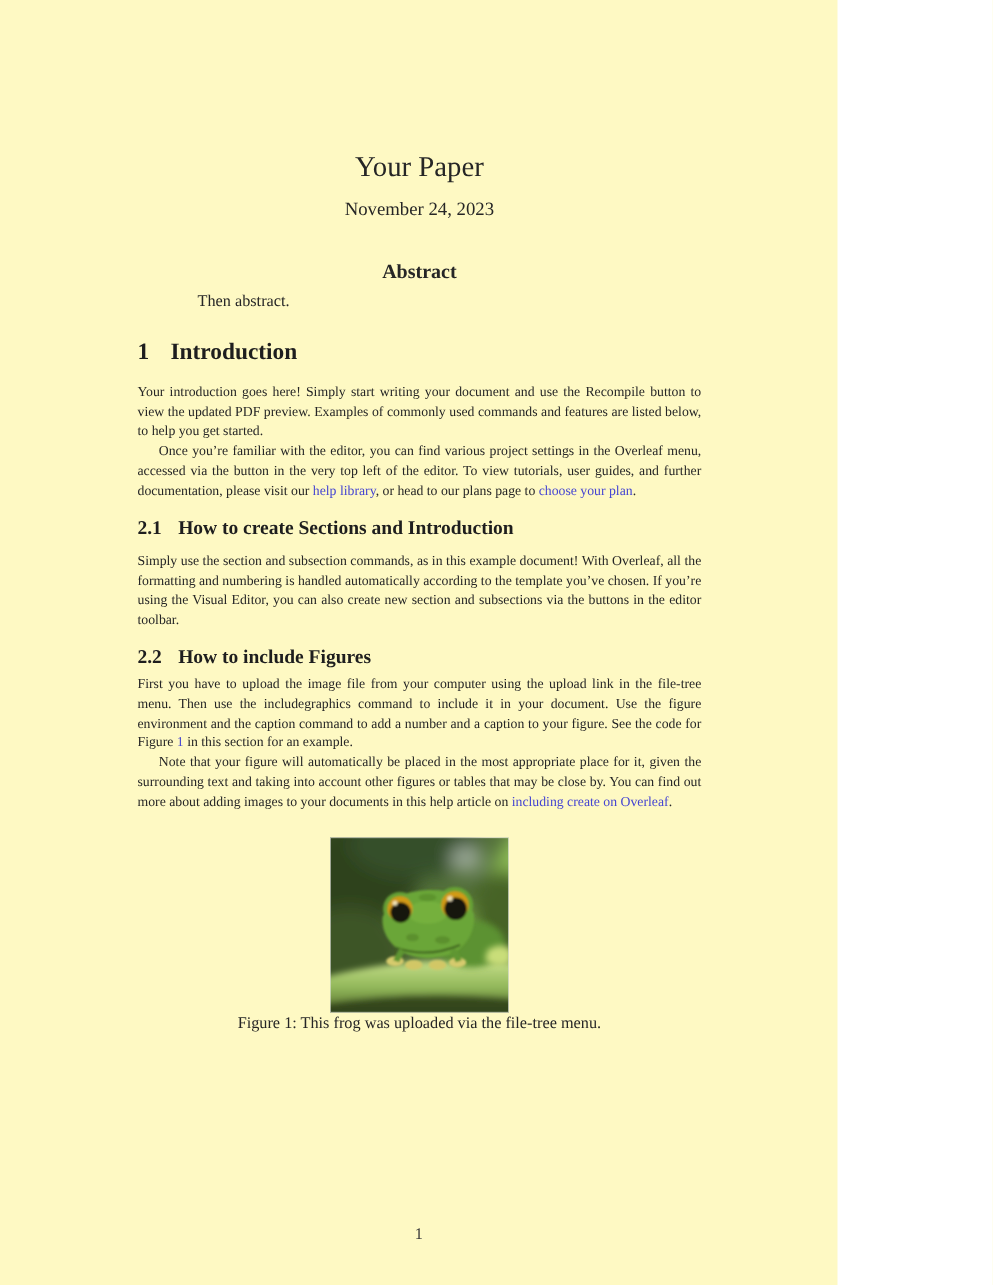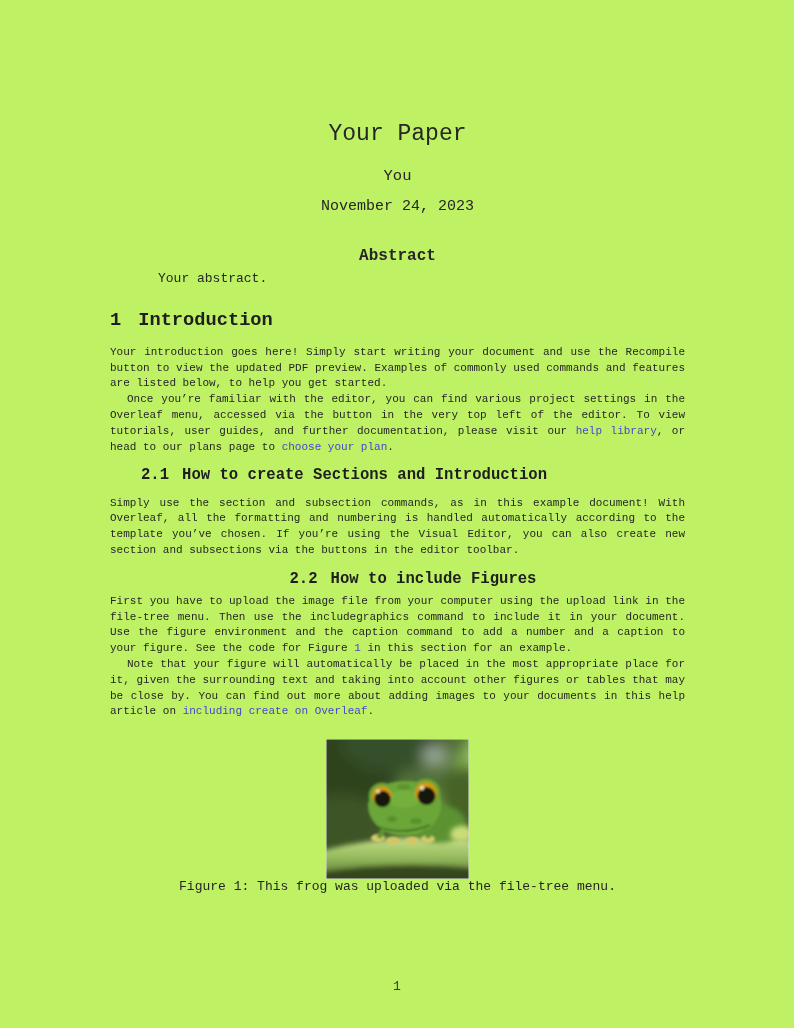--- a/index.html
+++ b/index.html
@@ -1,55 +1,54 @@
 <!DOCTYPE html>
 <html><head>
 <meta charset="utf-8">
 <style>
   html,body{margin:0;padding:0;background:#ffffff;}
   .page{
-    position:relative;width:794px;height:1028px;background:#bef264;
-    font-family:Liberation Mono, monospace;color:#262626;
+    position:relative;width:670px;height:1028px;background:#fef9c3;
+    font-family:Liberation Serif, serif;color:#262626;
     overflow:hidden;
   }
   .content{padding:0 109px 0 110px;}
   .doc-title{font-size:23px;font-weight:400;text-align:center;margin:121px 0 0;line-height:1.15;}
   .author{text-align:center;font-size:15.5px;margin-top:20px;}
   .date{text-align:center;font-size:15px;margin-top:13px;}
   .abstract-heading{text-align:center;font-size:16px;font-weight:700;margin-top:32px;}
   .abstract-text{font-size:13px;line-height:15.8px;margin-top:6px;padding:0 48px;}
   h2.section{font-size:18.7px;font-weight:700;margin:23px 0 0;line-height:1.1;color:#1e1e1e;}
   h2.section .sec-num{display:inline-block;margin-right:17px;}
   h3.subsection{font-size:15.6px;font-weight:700;margin:12px 0 0;line-height:1.1;color:#1e1e1e;}
-  h3.subsection .sec-num{display:inline-block;margin-right:13px;margin-left:31px;}
+  h3.subsection .sec-num{display:inline-block;margin-right:13px;}
   .sec2{margin-top:19px;}
-  .sub22{margin-top:20px;text-align:center;}
+  .sub22{margin-top:20px;}
   p.body{font-size:11px;line-height:15.8px;text-align:justify;margin:0;}
   p.mt14{margin-top:14px;}
   p.mt11{margin-top:11px;}
   p.mt9{margin-top:6px;}
   p.indent{text-indent:17px;}
   a.doclink{color:#4545d2;text-decoration:none;cursor:pointer;}
   .figure-wrap{text-align:center;margin-top:19px;line-height:0;}
   .figure-frame{display:inline-block;line-height:0;}
   .caption{text-align:center;font-size:13px;}
   .page-number{position:absolute;left:0;right:0;top:979px;text-align:center;font-size:13px;color:#3a3a3a;}
 </style>
 </head>
 <body>
 
 <div class="page">
   <div class="content">
 
     <h1 class="doc-title">Your Paper</h1>
-    <div class="author">You</div>
     <div class="date">November 24, 2023</div>
 
     <div class="abstract-heading">Abstract</div>
-    <div class="abstract-text">Your abstract.</div>
+    <div class="abstract-text">Then abstract.</div>
 
     <h2 class="section"><span class="sec-num">1</span><span>Introduction</span></h2>
 
     <p class="body mt14">Your introduction goes here! Simply start writing your document and use the Recompile button to view the updated PDF preview. Examples of commonly used commands and features are listed below, to help you get started.</p>
 
     <p class="body indent"><span>Once you’re familiar with the editor, you can find various project settings in the Overleaf menu, accessed via the button in the very top left of the editor. To view tutorials, user guides, and further documentation, please visit our </span><a class="doclink">help library</a><span>, or head to our plans page to </span><a class="doclink">choose your plan</a><span>.</span></p>
 
 
     <h3 class="subsection"><span class="sec-num">2.1</span><span>How to create Sections and Introduction</span></h3>
 

